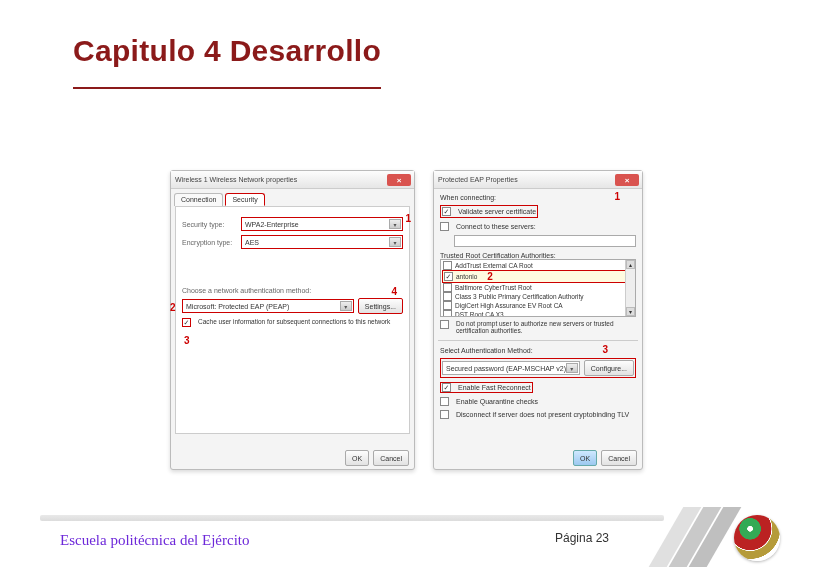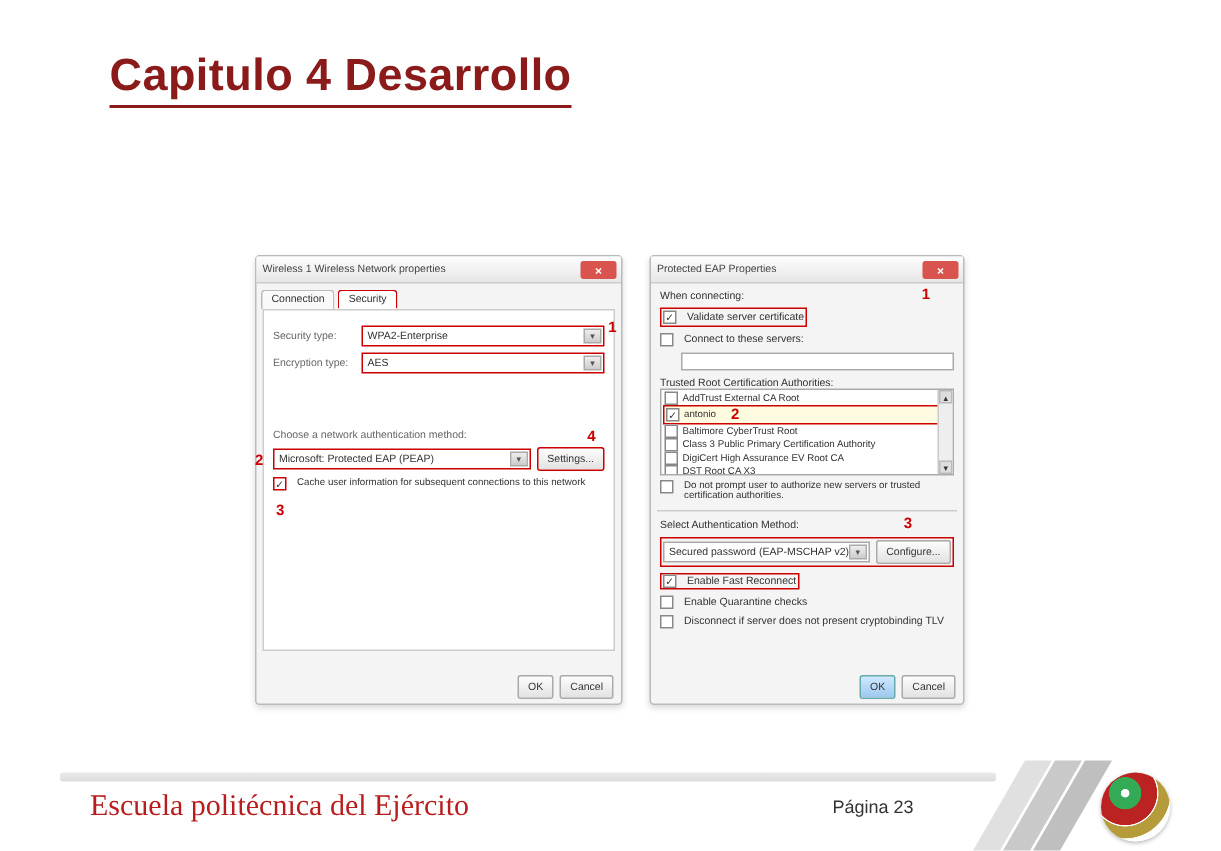--- a/index.html
+++ b/index.html
@@ -16,21 +16,21 @@
   .slide { width: 814px; height: 567px; position: relative; }
   .title {
     font-family: Arial, sans-serif;
     font-weight: 700;
     font-size: 30px;
     color: #8b1a1a;
     position: absolute;
     left: 73px;
     top: 34px;
     border-bottom: 2px solid #8b1a1a;
-    padding-bottom: 2px;
+    padding-bottom: 19px;
     letter-spacing: 0.3px;
   }
   .para {
     position: absolute;
     left: 86px;
     top: 115px;
     width: 640px;
     font-size: 14px;
     color: #111;
     line-height: 1.25;
@@ -151,22 +151,22 @@
     left: 0; right: 0; bottom: 0;
     height: 54px;
     display: flex;
     align-items: center;
   }
   .footer-left {
     position: absolute;
     left: 60px;
     bottom: 18px;
     font-family: "Times New Roman", Georgia, serif;
-    font-size: 20px;
-    color: #b91c1c;
+    font-size: 15px;
+    color: #6d28d9;
   }
   .footer-page {
     position: absolute;
     left: 555px;
     bottom: 22px;
     font-size: 12px;
     color: #333;
   }
   .footer-bar {
     position: absolute;

